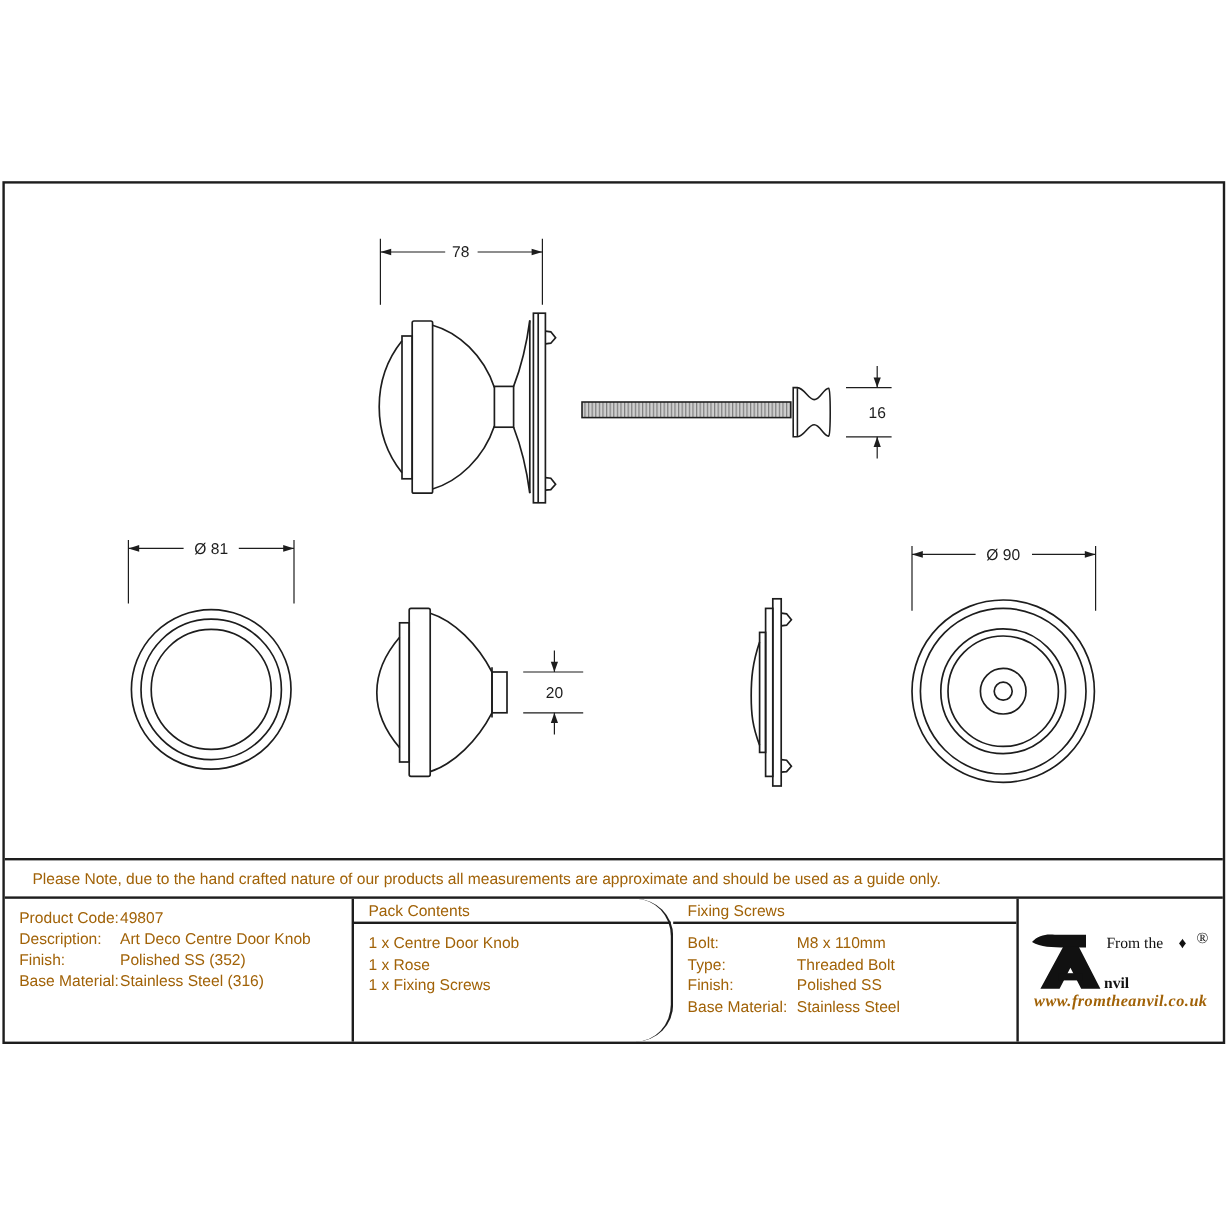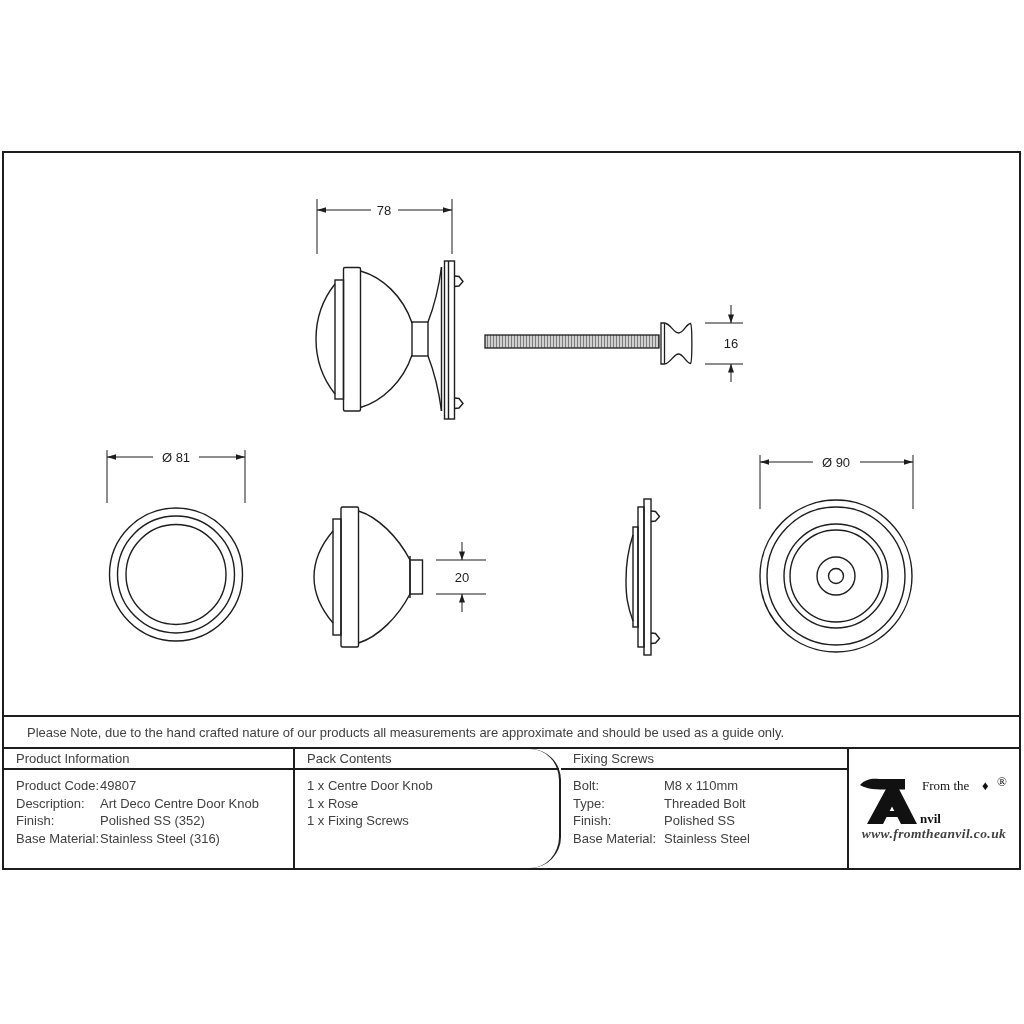--- a/index.html
+++ b/index.html
@@ -1,17 +1,17 @@
 <!DOCTYPE html>
 <html><head>
 <meta charset="utf-8">
 <style>
   html,body{margin:0;padding:0;background:#ffffff;}
   .page{position:relative;width:1024px;height:1024px;background:#fff;overflow:hidden;
-        font-family:"Liberation Sans",sans-serif;color:#404040;}
+        font-family:"Liberation Sans",sans-serif;color:#a16207;}
   .sheet{position:absolute;left:2px;top:151px;width:1019px;height:719px;
          border:2px solid #1d1d1d;box-sizing:border-box;background:#fff;
          display:flex;flex-direction:column;}
   .drawing-area{height:562px;flex:0 0 auto;overflow:hidden;}
   .drawing-area svg{display:block;}
   .note-row{flex:0 0 auto;height:32px;border-top:2px solid #1d1d1d;box-sizing:border-box;
             display:flex;align-items:center;padding-left:23px;font-size:13px;}
   .spec-table{flex:1 1 auto;border-top:2px solid #1d1d1d;box-sizing:border-box;
               display:flex;align-items:stretch;}
   .col{box-sizing:border-box;}
@@ -160,21 +160,20 @@
       </svg>
     </div>
 
     <div class="note-row">
       <span>Please Note, due to the hand crafted nature of our products all measurements are approximate and should be used as a guide only.</span>
     </div>
 
     <div class="spec-table">
 
       <div class="col col1 col-bordered">
-        <div class="col-header">Product Information</div>
         <div class="col-body">
           <div class="kv">
             <span class="k">Product Code:</span>
             <span class="v">49807</span>
           </div>
           <div class="kv">
             <span class="k">Description:</span>
             <span class="v">Art Deco Centre Door Knob</span>
           </div>
           <div class="kv">

